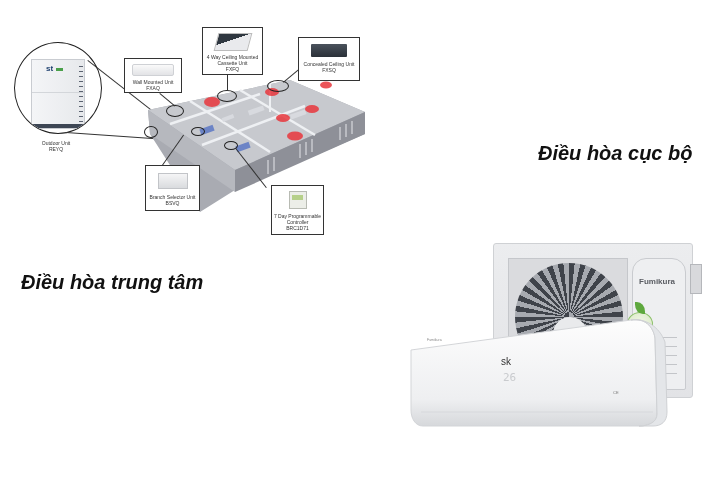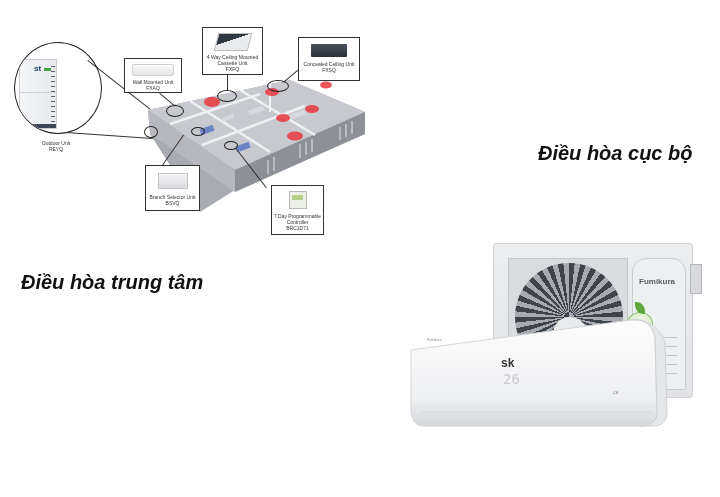--- a/index.html
+++ b/index.html
@@ -10,21 +10,21 @@
   .lbl-box .lbl-line { display:block; }
   .leader { position:absolute; height:1px; background:#333; transform-origin:0 0; }
   .ring { position:absolute; border:1.5px solid #222; border-radius:50%; box-sizing:border-box; }
 </style>
 </head>
 <body>
 
 <div class="abs" style="left:0;top:0;width:365px;height:245px;">
 
   <div class="abs" style="left:14px;top:42px;width:88px;height:92px;border:1.5px solid #222;border-radius:50%;box-sizing:border-box;background:#fff;overflow:hidden;">
-    <div class="abs" style="left:4px;top:16px;width:38px;height:70px;background:linear-gradient(90deg,#f4f5f7,#e7e9ec);border:1px solid #c9ccd1;box-sizing:border-box;">
+    <div class="abs" style="left:16px;top:16px;width:54px;height:70px;background:linear-gradient(90deg,#f4f5f7,#e7e9ec);border:1px solid #c9ccd1;box-sizing:border-box;">
       <span class="abs" style="left:14px;top:4px;font-size:8px;font-weight:bold;color:#1c3f6e;">st</span>
       <span class="abs" style="left:24px;top:8px;width:7px;height:3px;background:#4aa04a;"></span>
       <div class="abs" style="left:0;top:32px;width:100%;height:1px;background:#d3d6da;"></div>
       <div class="abs" style="right:1px;top:6px;width:4px;height:56px;background:repeating-linear-gradient(180deg,#5a6270 0 1px,transparent 1px 5px);"></div>
       <div class="abs" style="left:0;bottom:0;width:100%;height:4px;background:#3d4654;"></div>
     </div>
   </div>
   <div class="abs" style="left:36px;top:140px;width:40px;text-align:center;font-size:5px;line-height:6px;color:#333;">
     <span style="display:block;">Outdoor Unit</span>
     <span style="display:block;">REYQ</span>
@@ -150,17 +150,17 @@
           <stop offset="0" stop-color="#fdfdfd"></stop>
           <stop offset="0.75" stop-color="#eeeff1"></stop>
           <stop offset="1" stop-color="#d6d8db"></stop>
         </linearGradient>
       </defs>
       <path d="M2,32 L222,2 C236,0 244,8 246,20 L248,96 C248,104 240,108 230,108 L14,108 C6,108 2,100 2,92 Z" fill="url(#indoorGrad)" stroke="#d3d5d8"></path>
       <path d="M222,2 C236,0 250,8 256,24 L258,94 C258,104 252,108 244,108 L230,108 C240,108 248,104 248,96 L246,20 C244,8 236,0 222,2 Z" fill="#e4e6e9" stroke="#cfd1d4"></path>
       <line x1="12" y1="94" x2="244" y2="94" stroke="#d6d8db"></line>
     </svg>
     <span class="abs" style="left:18px;top:20px;font-size:3.5px;color:#888;">Fumikura</span>
-    <span class="abs" style="left:92px;top:38px;font-size:12px;font-weight:bold;color:#333;">sk</span>
-    <span class="abs" style="left:94px;top:53px;font-size:14px;color:#c9cbce;font-family:'DejaVu Sans Mono', monospace;">26</span>
+    <span class="abs" style="left:92px;top:38px;font-size:10px;font-weight:normal;color:#333;">sk</span>
+    <span class="abs" style="left:94px;top:53px;font-size:11px;color:#c9cbce;font-family:'DejaVu Sans Mono', monospace;">26</span>
     <span class="abs" style="left:204px;top:72px;font-size:4px;color:#777;">CE</span>
   </div>
 </div>
 
 </body></html>

